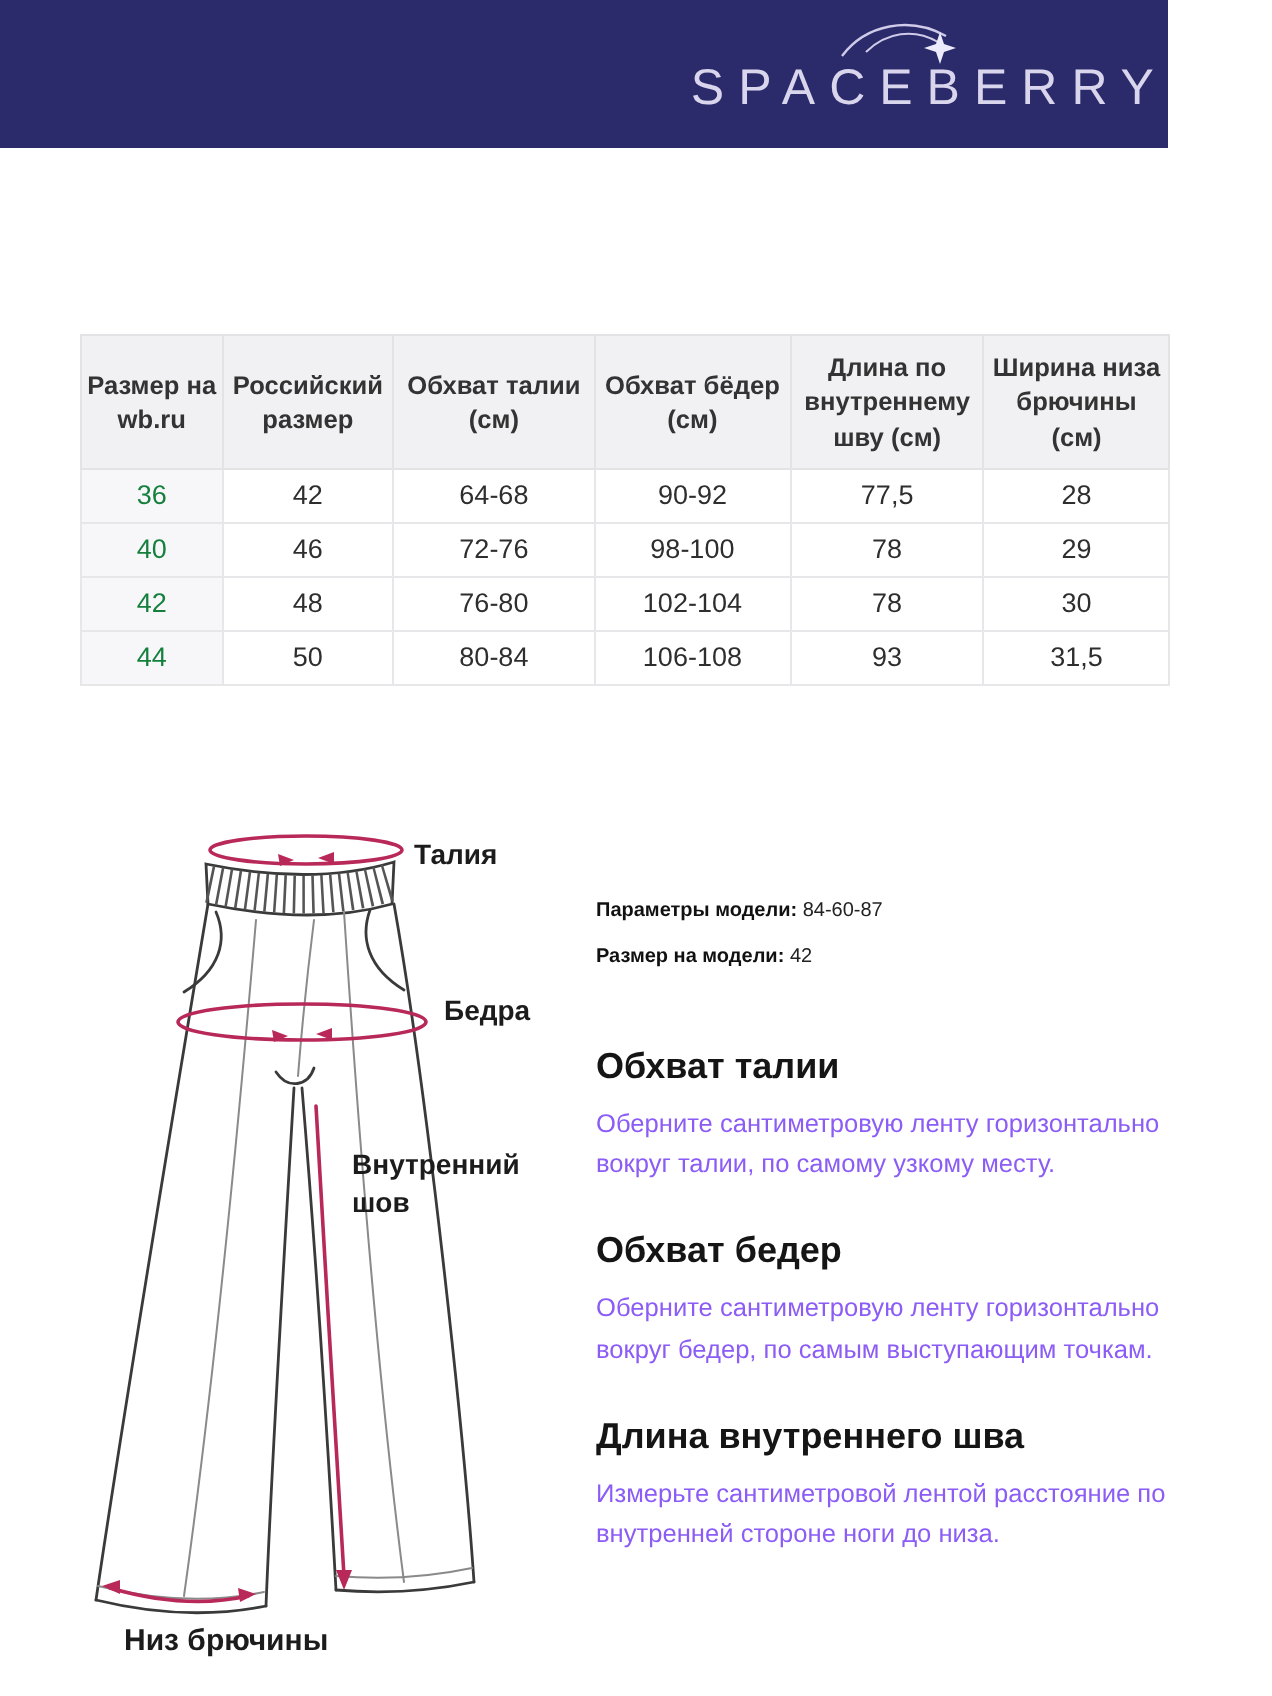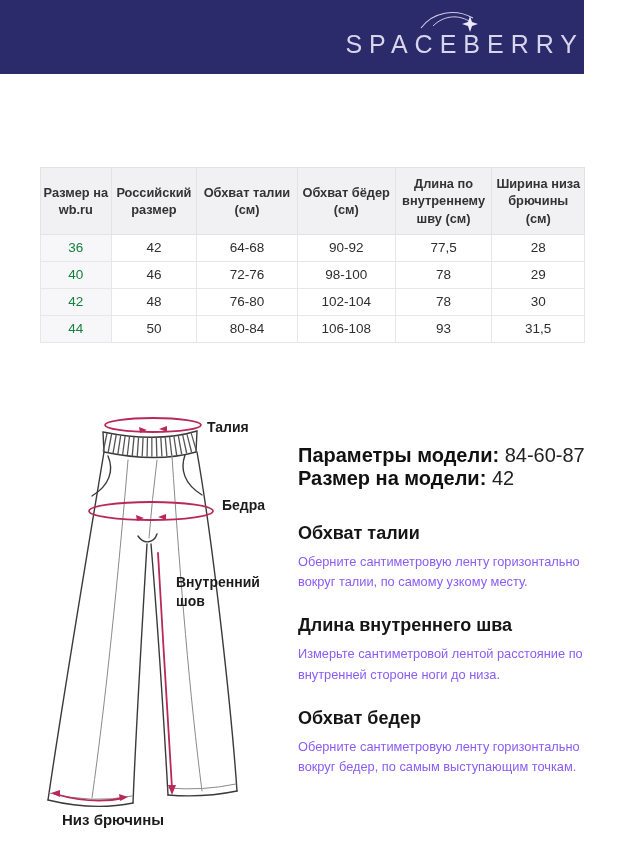--- a/index.html
+++ b/index.html
@@ -40,21 +40,21 @@
   .outline { fill:none; stroke:#3a3a3a; stroke-width:1.4; stroke-linecap:round; }
   .thin    { fill:none; stroke:#8a8a8a; stroke-width:1; stroke-linecap:round; }
   .band    { fill:#fff; stroke:#3a3a3a; stroke-width:1.4; }
   .ribs    { fill:none; stroke:#555; stroke-width:19; stroke-dasharray:1.3 3.4; }
   .pink    { fill:none; stroke:#b8295a; stroke-width:1.8; stroke-linecap:round; }
   .pinkfill{ fill:#b8295a; stroke:none; }
   .diag-label { font-family:"Liberation Sans", sans-serif; font-size:14px; font-weight:600; fill:#1c1c1c; }
   .diag-label.big { font-size:15px; }
   
   .info-col { position:absolute; left:298px; top:444px; width:318px; }
-  .mi-line { font-size:20px; line-height:23px; color:#222; }
+  .mi-line { font-size:10px; line-height:23px; color:#222; }
   .mi-label { font-weight:700; color:#111; }
   .guide { margin-top:33px; }
   .guide-section { margin-bottom:23px; }
   .guide-section h3 { font-size:18px; font-weight:700; color:#151515; margin-bottom:8px; }
   .guide-section p { font-size:12.8px; color:#8b5cf6; line-height:1.58; max-width:312px; }
 </style>
 </head>
 <body>
 
 <div class="page">
@@ -187,23 +187,23 @@
         <span class="mi-label">Размер на модели:</span>
         <span class="mi-value">42</span>
       </div>
     </div>
     <div class="guide">
       <section class="guide-section">
         <h3>Обхват талии</h3>
         <p>Оберните сантиметровую ленту горизонтально вокруг талии, по самому узкому месту.</p>
       </section>
       <section class="guide-section">
+        <h3>Обхват бедер</h3>
+        <p>Оберните сантиметровую ленту горизонтально вокруг бедер, по самым выступающим точкам.</p>
+      </section>
+      <section class="guide-section">
         <h3>Длина внутреннего шва</h3>
         <p>Измерьте сантиметровой лентой расстояние по внутренней стороне ноги до низа.</p>
       </section>
-      <section class="guide-section">
-        <h3>Обхват бедер</h3>
-        <p>Оберните сантиметровую ленту горизонтально вокруг бедер, по самым выступающим точкам.</p>
-      </section>
     </div>
   </div>
 
 </div>
 
 </body></html>

